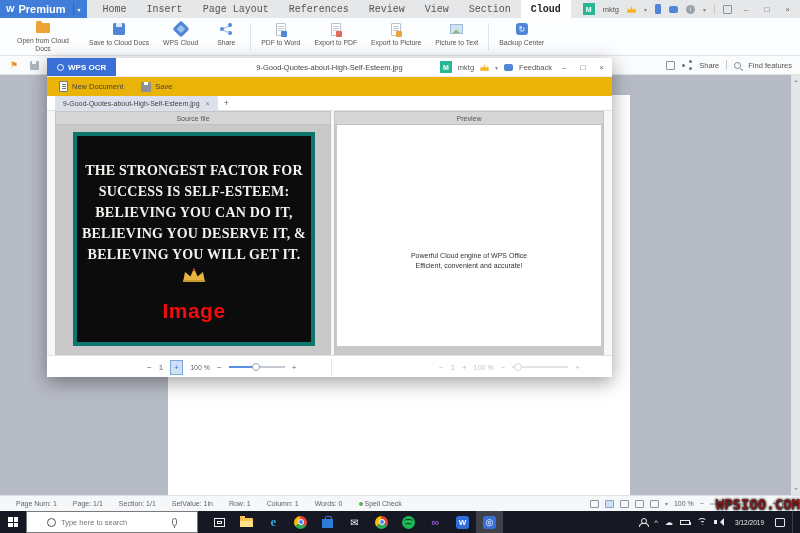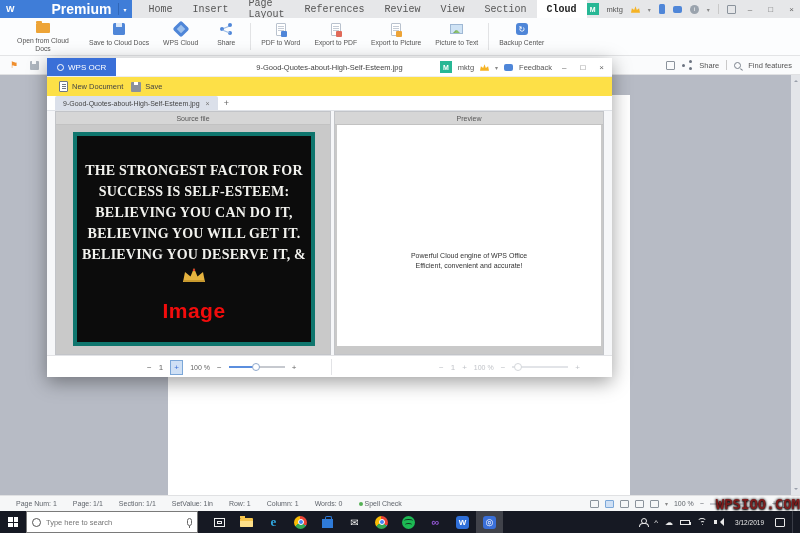--- a/index.html
+++ b/index.html
@@ -4,21 +4,21 @@
 <style>
   *{margin:0;padding:0;box-sizing:border-box;}
   html,body{width:800px;height:533px;overflow:hidden;background:#222;}
   body{font-family:"Liberation Sans",sans-serif;position:relative;}
   .screen{position:absolute;inset:0;width:800px;height:533px;background:#b7bbc5;}
 
   
   .tabrow{position:absolute;left:0;top:0;width:800px;height:18px;background:#e6e7e9;display:flex;align-items:stretch;z-index:5;}
   .premium{display:flex;align-items:center;background:#3f7dd8;color:#fff;padding:0 6px;gap:4px;}
   .premium .wlogo{font-weight:bold;font-size:9px;}
-  .premium .plabel{font-weight:bold;font-size:14px;margin-left:33px;}
+  .premium .plabel{font-weight:bold;font-size:11px;}
   .premium .pdiv{width:1px;height:12px;background:#2f66b8;margin-left:3px;}
   .premium .pcaret{font-size:6px;}
   .mtabs{display:flex;align-items:stretch;margin-left:6px;}
   .mtab{display:flex;align-items:center;padding:0 10px;font-size:10px;color:#555;cursor:default;font-family:Liberation Mono, monospace;}
   .mtab.active{background:#fff;color:#222;font-weight:bold;}
   .tabrow-right{margin-left:auto;display:flex;align-items:center;gap:8px;padding-right:6px;}
   .avatar{width:12px;height:12px;background:#27b795;color:#fff;font-size:7px;font-weight:bold;display:flex;align-items:center;justify-content:center;}
   .acct-name{font-size:7.5px;color:#555;}
   .crown-sm{width:9px;height:7px;display:inline-block;}
   .tcaret{font-size:6px;color:#888;}
@@ -96,21 +96,21 @@
   .szoom{font-size:7px;color:#5f646b;}
   .track{width:56px;height:2px;background:#c6c9cf;position:relative;}
   .knob{position:absolute;top:-3px;width:8px;height:8px;border-radius:50%;background:#fff;border:1px solid #9aa0ab;}
   .fitico{width:8px;height:8px;border:1px solid #8b939c;}
 
   
   .taskbar{position:absolute;left:0;top:511px;width:800px;height:22px;background:#161923;display:flex;align-items:center;z-index:7;}
   .startbtn{width:26px;height:22px;display:flex;align-items:center;justify-content:center;}
   .winlogo{width:10px;height:10px;display:grid;grid-template-columns:1fr 1fr;grid-template-rows:1fr 1fr;gap:1px;}
   .winlogo i{background:#fff;}
-  .searchbox{width:172px;height:22px;background:#fff;border:1px solid #7a7a7a;display:flex;align-items:center;gap:5px;padding:0 5px;}
+  .searchbox{width:172px;height:22px;background:#fff;border:1px solid #7a7a7a;display:flex;align-items:center;gap:5px;padding:0 20px;}
   .cortana{width:9px;height:9px;border:1.5px solid #555;border-radius:50%;flex:none;}
   .searchbox input{border:none;outline:none;font-size:7.5px;color:#333;flex:1;font-family:"Liberation Sans",sans-serif;background:transparent;}
   .micico{width:5px;height:8px;border:1px solid #666;border-radius:2.5px;position:relative;flex:none;}
   .micico::after{content:"";position:absolute;left:1px;bottom:-3px;width:1px;height:2px;background:#666;}
   .tbicons{display:flex;align-items:center;height:22px;margin-left:8px;}
   .tbi{width:27px;height:22px;display:flex;align-items:center;justify-content:center;}
   .tbi.active{background:rgba(255,255,255,.18);}
   .tv{width:11px;height:9px;border:1px solid #eee;position:relative;}
   .tv::before{content:"";position:absolute;left:2px;top:2px;right:2px;bottom:2px;border:1px solid #eee;}
   .fold2{width:13px;height:9px;background:#f7c54c;border-radius:1px;position:relative;}
@@ -147,25 +147,25 @@
   .traydate{color:#e8e8e8;font-size:6.5px;text-align:center;line-height:7px;padding:0 4px;}
   .actionico{width:10px;height:9px;border:1px solid #e8e8e8;border-radius:1px;}
   .desksliver{width:4px;height:22px;border-left:1px solid #3a3d47;}
 
   
   .watermark{position:absolute;right:0px;top:496px;z-index:9;font-family:"DejaVu Sans Mono",monospace;font-weight:bold;font-size:14px;color:#7f1d1d;text-shadow:0 1px 2px #000,0 0 3px #000;letter-spacing:0px;}
 
   
   .dialog{position:absolute;left:47px;top:58px;width:565px;height:319px;background:#f6f7f9;box-shadow:0 5px 18px rgba(0,0,0,.38);z-index:10;display:flex;flex-direction:column;}
   .d-titlebar{height:18px;background:#fff;display:flex;align-items:center;position:relative;flex:none;}
-  .d-apptab{height:18px;background:#3a6fd8;color:#fff;display:flex;align-items:center;gap:4px;padding:0 10px;font-size:8px;font-weight:normal;}
+  .d-apptab{height:18px;background:#3a6fd8;color:#fff;display:flex;align-items:center;gap:4px;padding:0 10px;font-size:8px;font-weight:bold;}
   .d-appdot{width:7px;height:7px;border:1.5px solid #fff;border-radius:50%;}
   .d-title{position:absolute;left:0;right:0;text-align:center;font-size:7.5px;color:#444;pointer-events:none;}
   .d-tright{margin-left:auto;display:flex;align-items:center;gap:6px;padding-right:4px;z-index:1;}
-  .d-toolbar{height:20px;background:#fde047;border-top:1px solid #eee;display:flex;align-items:center;gap:8px;padding-left:12px;flex:none;}
+  .d-toolbar{height:20px;background:#eab308;border-top:1px solid #eee;display:flex;align-items:center;gap:18px;padding-left:12px;flex:none;}
   .d-tool{display:flex;align-items:center;gap:4px;font-size:7.5px;color:#444;}
   .ndocico{width:9px;height:11px;background:#fff;border:1px solid #6f7885;border-radius:1px;position:relative;}
   .ndocico::after{content:"";position:absolute;left:1.5px;top:2px;width:4px;height:1px;background:#6f7885;box-shadow:0 2px 0 #6f7885,0 4px 0 #6f7885;}
   .saveico{width:10px;height:10px;background:#8a919c;border-radius:1px;position:relative;}
   .saveico::after{content:"";position:absolute;left:2.5px;top:0;width:4px;height:3px;background:#fff;}
   .d-tabs{height:15px;background:#fff;display:flex;align-items:flex-end;padding-left:8px;gap:6px;border-bottom:1px solid #dfe2e7;flex:none;}
   .d-tab{height:14px;background:#dbe0ea;display:flex;align-items:center;gap:6px;padding:0 8px;font-size:7px;color:#444;border-radius:2px 2px 0 0;}
   .d-tabclose{color:#777;font-size:7px;}
   .d-tabplus{font-size:9px;color:#666;margin-bottom:2px;}
   .d-content{flex:1;position:relative;}
@@ -462,22 +462,22 @@
     </div>
     <div class="d-content">
       <div class="panel panel-src">
         <div class="panel-h">Source file</div>
         <div class="panel-b">
           <div class="srcimg">
             <div class="srcblack">
               <div class="quote">THE STRONGEST FACTOR FOR</div>
               <div class="quote">SUCCESS IS SELF-ESTEEM:</div>
               <div class="quote">BELIEVING YOU CAN DO IT,</div>
+              <div class="quote">BELIEVING YOU DESERVE IT, &amp;</div>
               <div class="quote">BELIEVING YOU WILL GET IT.</div>
-              <div class="quote">BELIEVING YOU DESERVE IT, &amp;</div>
               <svg class="crown-big" viewBox="0 0 24 16">
                   <path d="M1 15 L3 5 L8.5 9.5 L12 1 L15.5 9.5 L21 5 L23 15 Z" fill="#e6b33f"></path>
                   <circle cx="12" cy="3" r="1.2" fill="#d43d2a"></circle>
                   <rect x="2" y="13" width="20" height="2" fill="#c99a2e"></rect>
                 </svg>
               <div class="imgcaption">Image</div>
             </div>
           </div>
         </div>
       </div>

